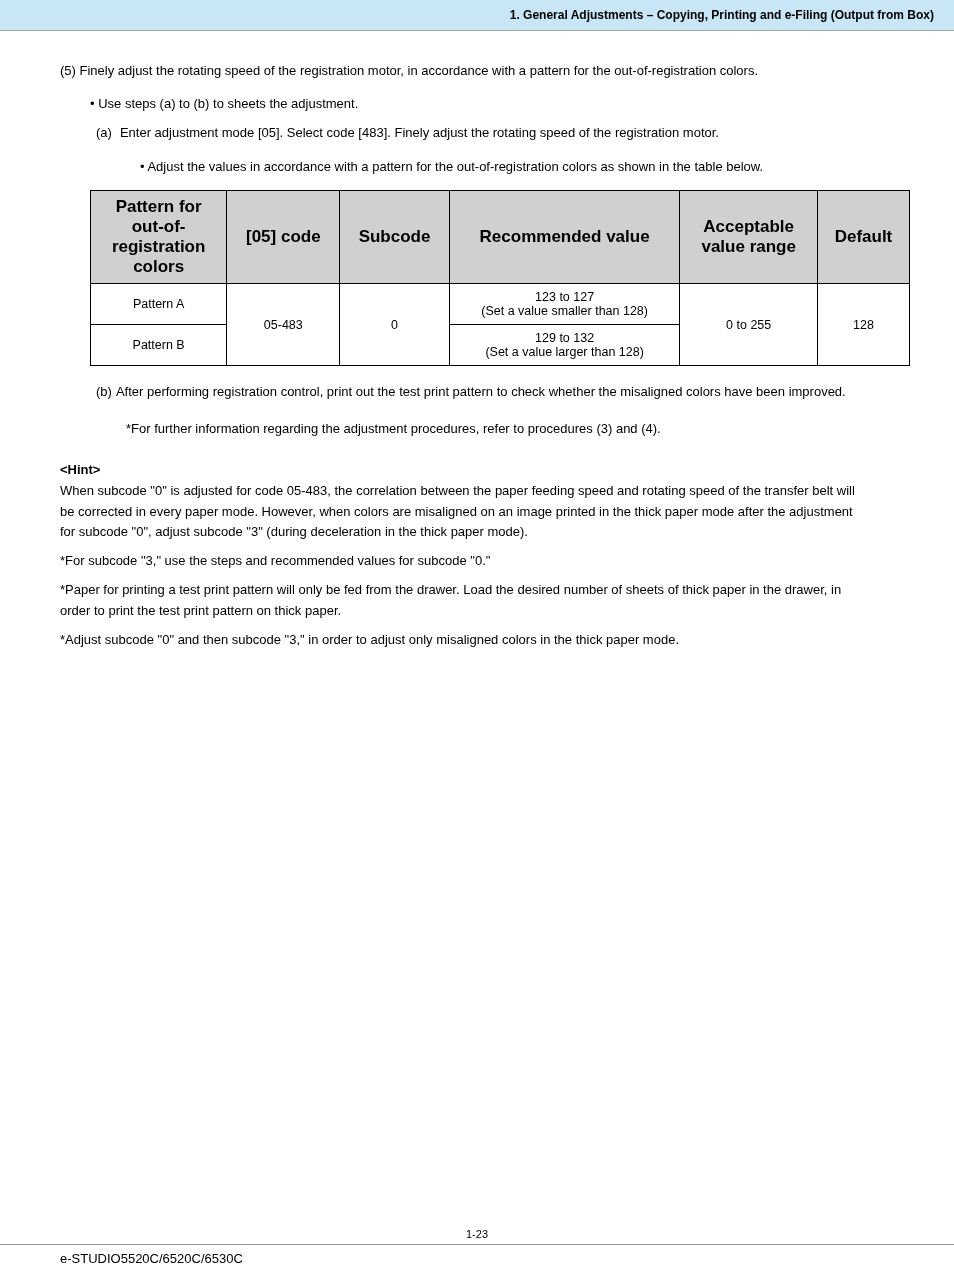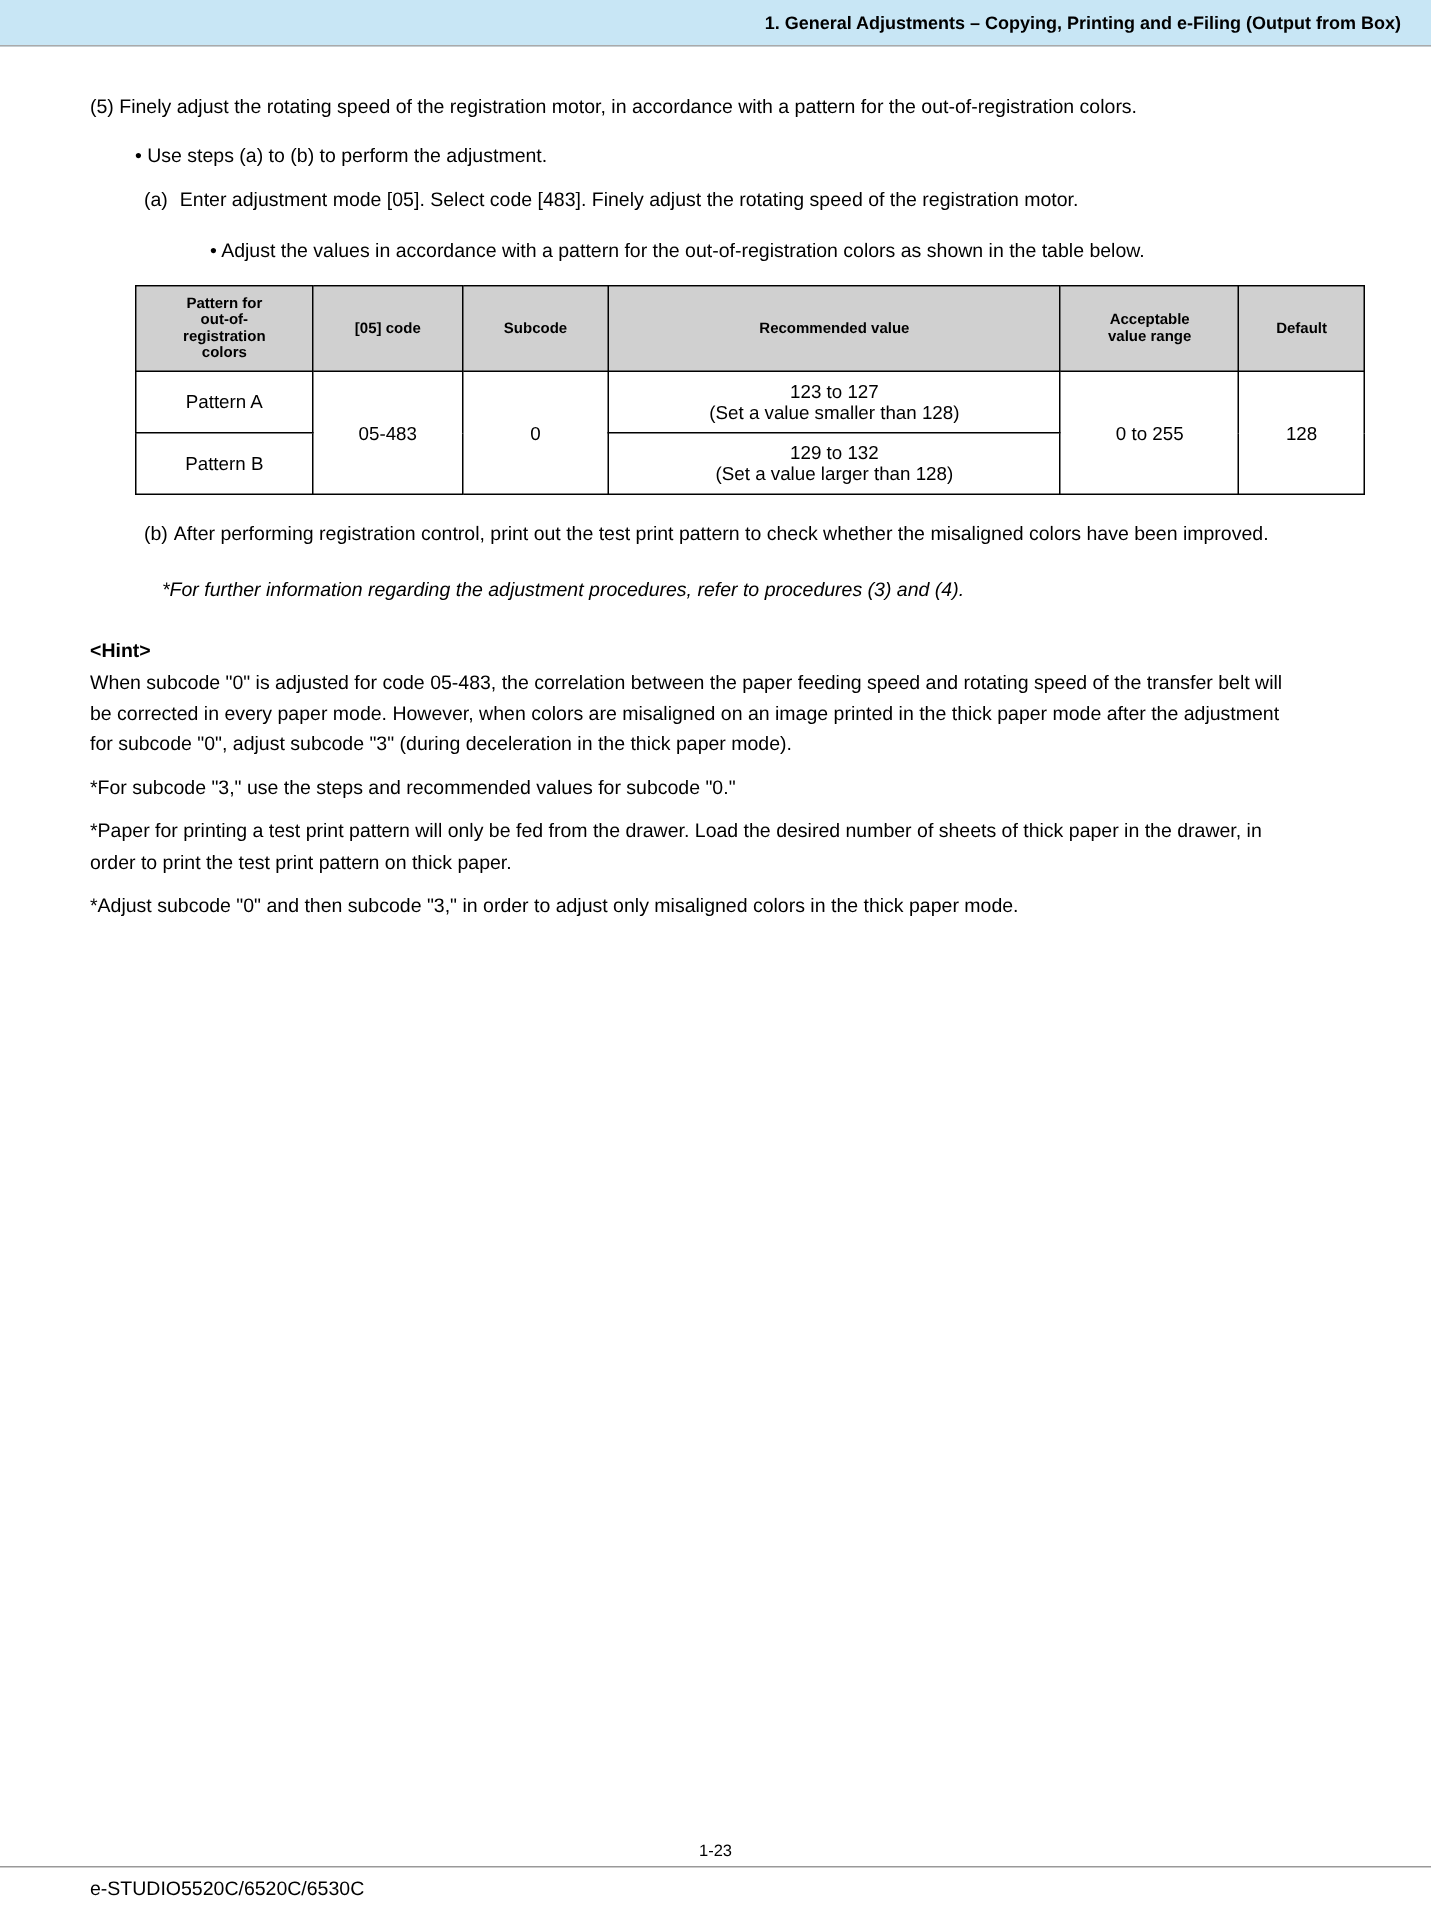--- a/index.html
+++ b/index.html
@@ -73,21 +73,21 @@
     table.main-table th, table.main-table td {
       border: 1px solid #000;
       padding: 6px 8px;
       text-align: center;
       vertical-align: middle;
     }
 
     table.main-table thead th {
       background: #d0d0d0;
       font-weight: bold;
-      font-size: 10px;
+      font-size: 17px;
     }
 
     .hint-section {
       margin-top: 20px;
       margin-left: 0;
     }
 
     .hint-row {
       display: flex;
       margin-bottom: 10px;
@@ -139,21 +139,21 @@
     <span>1. General Adjustments – Copying, Printing and e-Filing (Output from Box)</span>
   </div>
 
   <div class="content-area">
 
     <div class="main-paragraph">
       <span>(5)  Finely adjust the rotating speed of the registration motor, in accordance with a pattern for the out-of-registration colors.</span>
     </div>
 
     <div class="bullet-item">
-      <span>• Use steps (a) to (b) to perform the adjustment.</span>
+      <span>• Use steps (a) to (b) to sheets the adjustment.</span>
     </div>
 
     <div class="sub-bullet section-gap">
       <span style="margin-right:8px; font-weight:normal;">(a)</span><span>Enter adjustment mode [05].  Select code [483].  Finely adjust the rotating speed of the registration motor.</span>
     </div>
 
     <div class="indent-3 section-gap">
       <span>• Adjust the values in accordance with a pattern for the out-of-registration colors as shown in the table below.</span>
     </div>
 
@@ -183,21 +183,21 @@
             <td>129 to 132<br>(Set a value larger than 128)</td>
           </tr>
         </tbody>
       </table>
     </div>
 
     <div class="sub-bullet section-gap" style="margin-top:16px;">
       <span style="margin-right:4px;">(b)</span><span>After performing registration control, print out the test print pattern to check whether the misaligned colors have been improved.</span>
     </div>
 
-    <div class="note-line" style="margin-left:48px;font-style:italic;">
+    <div class="note-line" style="margin-left:66px;">
       <span>*For further information regarding the adjustment procedures, refer to procedures (3) and (4).</span>
     </div>
 
 
     <div class="hint-section" style="margin-top:20px;">
       <div class="hint-row">
         <div class="hint-label">&lt;Hint&gt;</div>
         <div class="hint-content">
           <div class="asterisk-item">When subcode "0" is adjusted for code 05-483, the correlation between the paper feeding speed and rotating speed of the transfer belt will be corrected in every paper mode.  However, when colors are misaligned on an image printed in the thick paper mode after the adjustment for subcode "0", adjust subcode "3" (during deceleration in the thick paper mode).</div>
           <div class="asterisk-item">*For subcode "3," use the steps and recommended values for subcode "0."</div>

